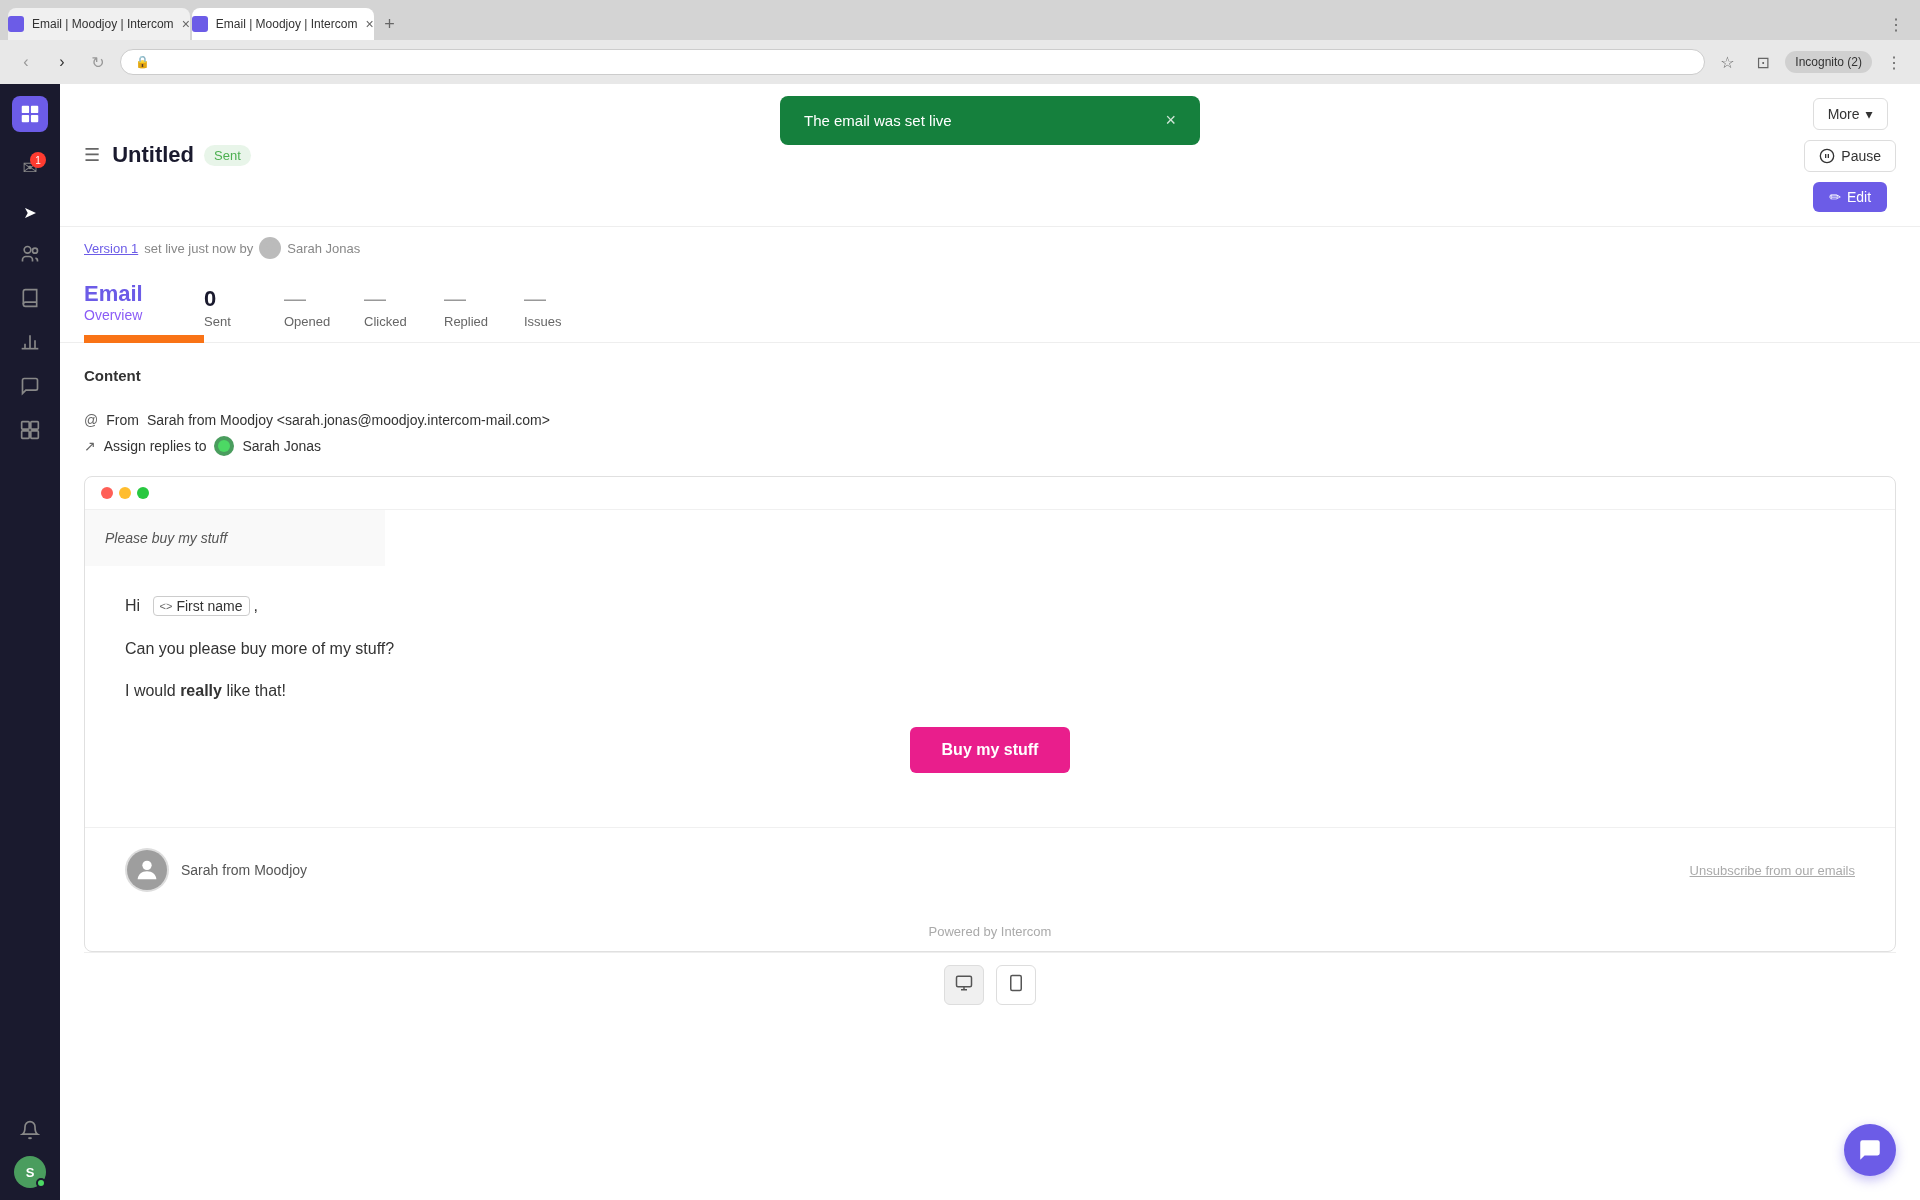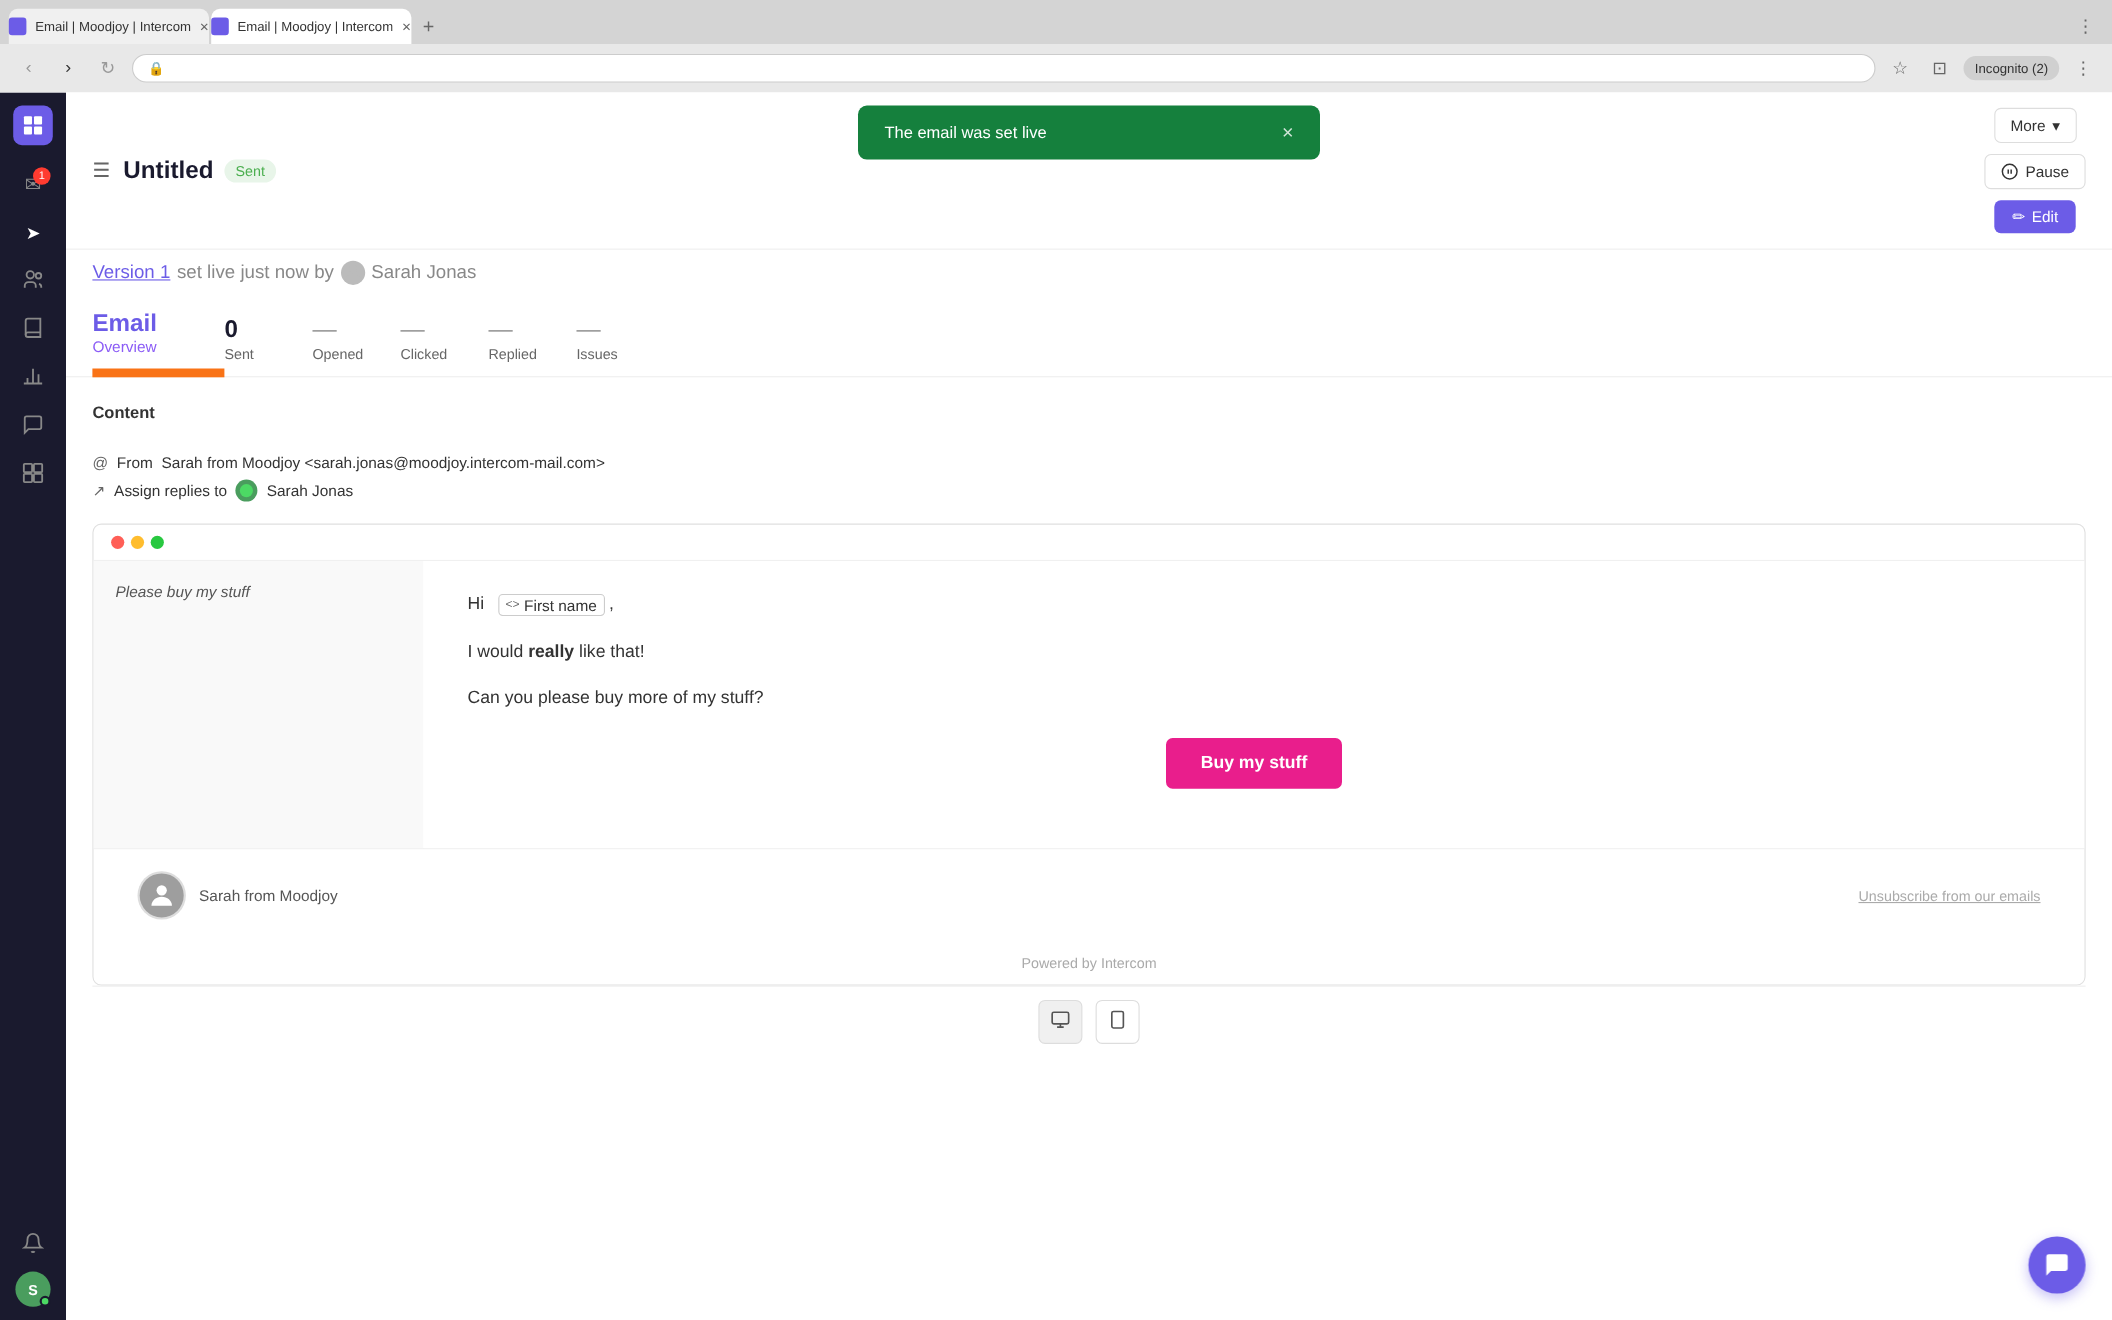--- a/index.html
+++ b/index.html
@@ -53,21 +53,21 @@
     .toast { position: absolute; left: 50%; transform: translateX(-50%); background: #15803d; color: white; padding: 14px 24px; border-radius: 8px; display: flex; align-items: center; gap: 12px; font-size: 15px; font-weight: 500; min-width: 420px; justify-content: space-between; z-index: 100; top: 12px; }
     .toast-close { color: white; font-size: 18px; cursor: pointer; opacity: 0.8; }
 
     
     .header-right { margin-left: auto; display: flex; align-items: center; gap: 10px; flex-direction: column; }
     .more-btn { display: flex; align-items: center; gap: 6px; padding: 7px 14px; border: 1px solid #ddd; border-radius: 6px; background: white; font-size: 14px; color: #333; cursor: pointer; }
     .pause-btn { display: flex; align-items: center; gap: 6px; padding: 7px 14px; border: 1px solid #ddd; border-radius: 6px; background: white; font-size: 14px; color: #333; cursor: pointer; }
     .edit-btn { display: flex; align-items: center; gap: 6px; padding: 7px 16px; background: #6c5ce7; border-radius: 6px; font-size: 14px; color: white; cursor: pointer; border: none; font-weight: 500; }
 
     
-    .version-info { padding: 10px 24px; font-size: 17px; color: #888; display: flex; align-items: center; gap: 6px; }
+    .version-info { padding: 10px 24px; font-size: 13px; color: #888; display: flex; align-items: center; gap: 6px; }
     .version-link { color: #6c5ce7; text-decoration: underline; cursor: pointer; }
     .version-avatar { width: 22px; height: 22px; border-radius: 50%; background: #bbb; display: flex; align-items: center; justify-content: center; }
 
     
     .stats-tabs { display: flex; align-items: flex-end; padding: 0 24px; border-bottom: 1px solid #eee; gap: 0; }
     .stat-tab { display: flex; flex-direction: column; align-items: flex-start; padding: 12px 24px 12px 0; cursor: pointer; border-bottom: 2px solid transparent; margin-bottom: -1px; min-width: 80px; }
     .stat-value { font-size: 22px; font-weight: 600; color: #1a1a2e; }
     .stat-dash { font-size: 22px; color: #999; }
     .stat-name { font-size: 13px; color: #666; margin-top: 2px; }
 
@@ -87,21 +87,21 @@
     .assignee-avatar .dot { width: 8px; height: 8px; background: #4cd964; border-radius: 50%; }
 
     
     .email-frame { border: 1px solid #e0e0e0; border-radius: 8px; background: white; overflow: hidden; }
     .email-frame-header { padding: 10px 16px; border-bottom: 1px solid #f0f0f0; display: flex; gap: 6px; }
     .frame-dot { width: 12px; height: 12px; border-radius: 50%; }
     .frame-dot.red { background: #ff5f57; }
     .frame-dot.yellow { background: #ffbd2e; }
     .frame-dot.green { background: #28c840; }
 
-    .email-body-wrapper { display: flex; }
+    .email-body-wrapper { display: flex; flex-direction: column; }
     .email-left-panel { width: 300px; flex-shrink: 0; background: #f9f9f9; padding: 20px; }
     .email-subject { font-size: 14px; color: #555; font-style: italic; }
     .email-center { flex: 1; padding: 30px 40px; background: white; }
 
     .greeting { font-size: 16px; color: #333; margin-bottom: 20px; display: flex; align-items: center; gap: 4px; }
     .firstname-chip { display: inline-flex; align-items: center; gap: 4px; border: 1px solid #ccc; border-radius: 4px; padding: 1px 6px; font-size: 14px; color: #333; background: white; }
     .firstname-chip .chip-icon { color: #666; font-size: 11px; }
 
     .email-body-text { font-size: 16px; color: #333; margin-bottom: 16px; line-height: 1.6; }
     .email-body-text strong { font-weight: 700; }
@@ -347,24 +347,24 @@
           <div class="email-center">
             <div class="greeting">
               <span>Hi</span>
               &nbsp;
               <span class="firstname-chip">
                 <span class="chip-icon">&lt;&gt;</span>
                 <span>First name</span>
               </span>
               <span>,</span>
             </div>
+            <div class="email-body-text">Can you please buy more of my stuff?</div>
             <div class="email-body-text">
               <span>I would </span><strong>really</strong><span> like that!</span>
             </div>
-            <div class="email-body-text">Can you please buy more of my stuff?</div>
             <div style="text-align:center;">
               <button class="cta-button">Buy my stuff</button>
             </div>
           </div>
         </div>
         <div class="email-footer">
           <div class="footer-avatar">
             <div class="footer-avatar-inner">
               <svg width="28" height="28" viewBox="0 0 24 24" fill="white">
                 <circle cx="12" cy="8" r="4"></circle>

